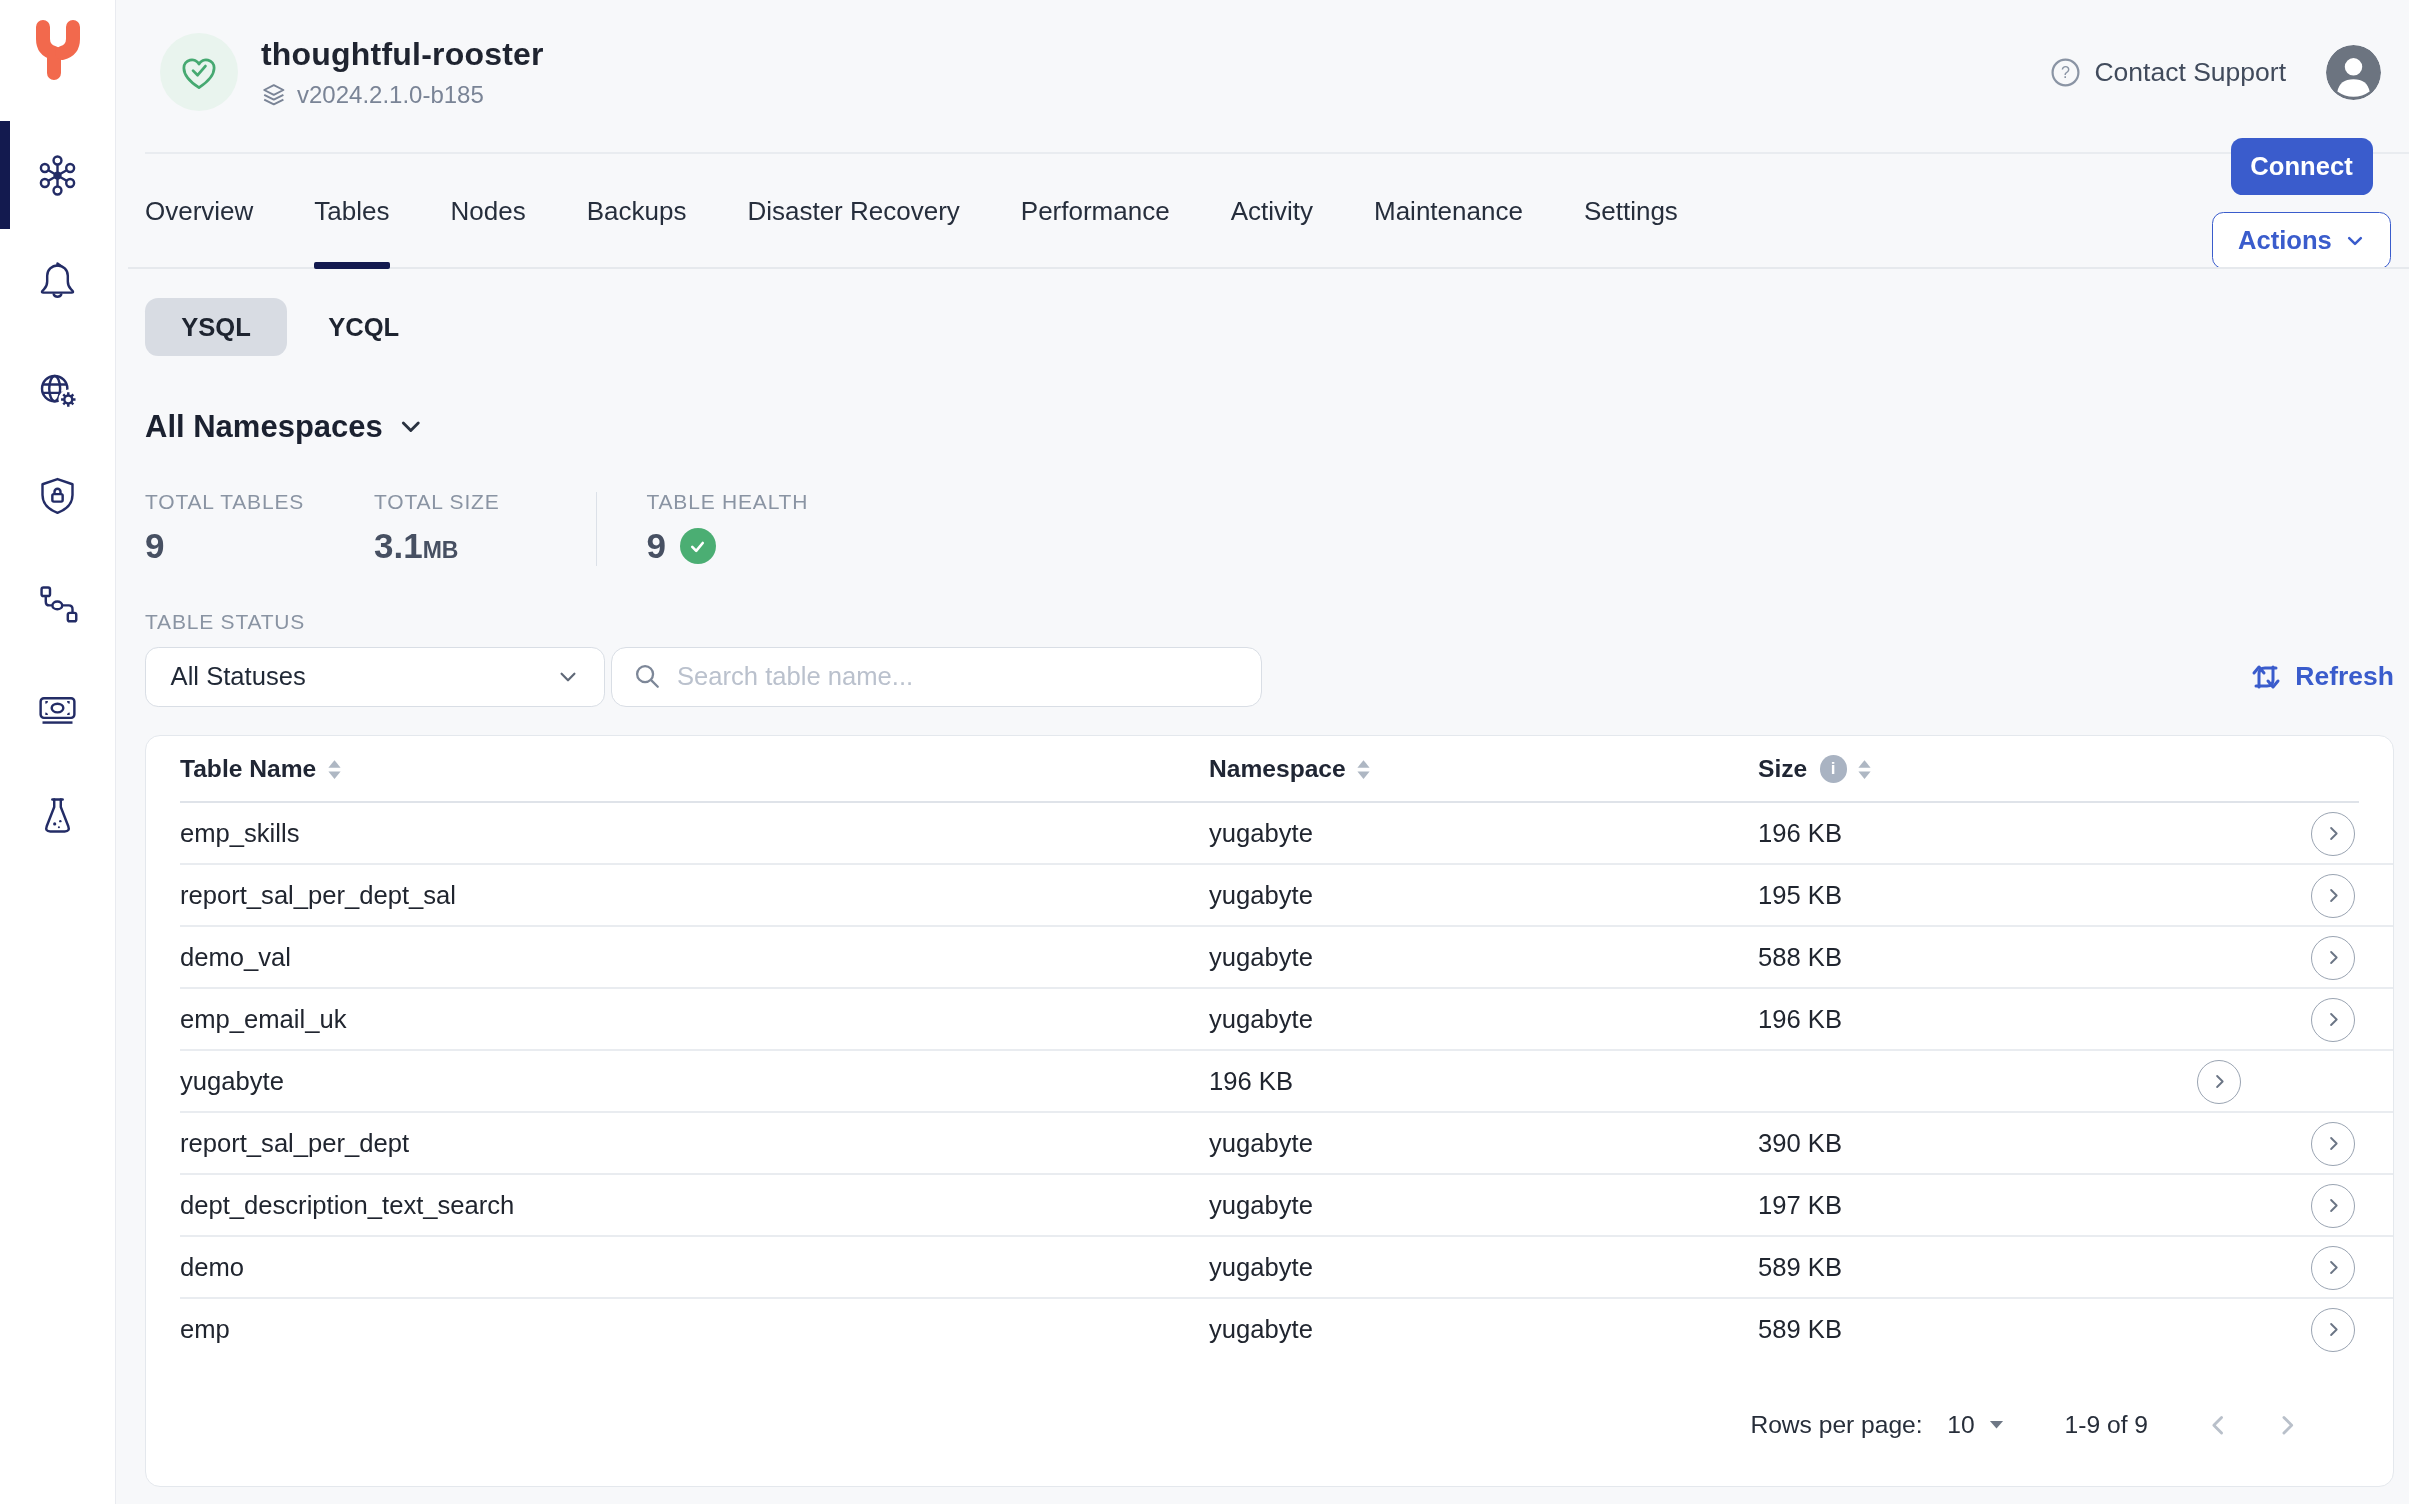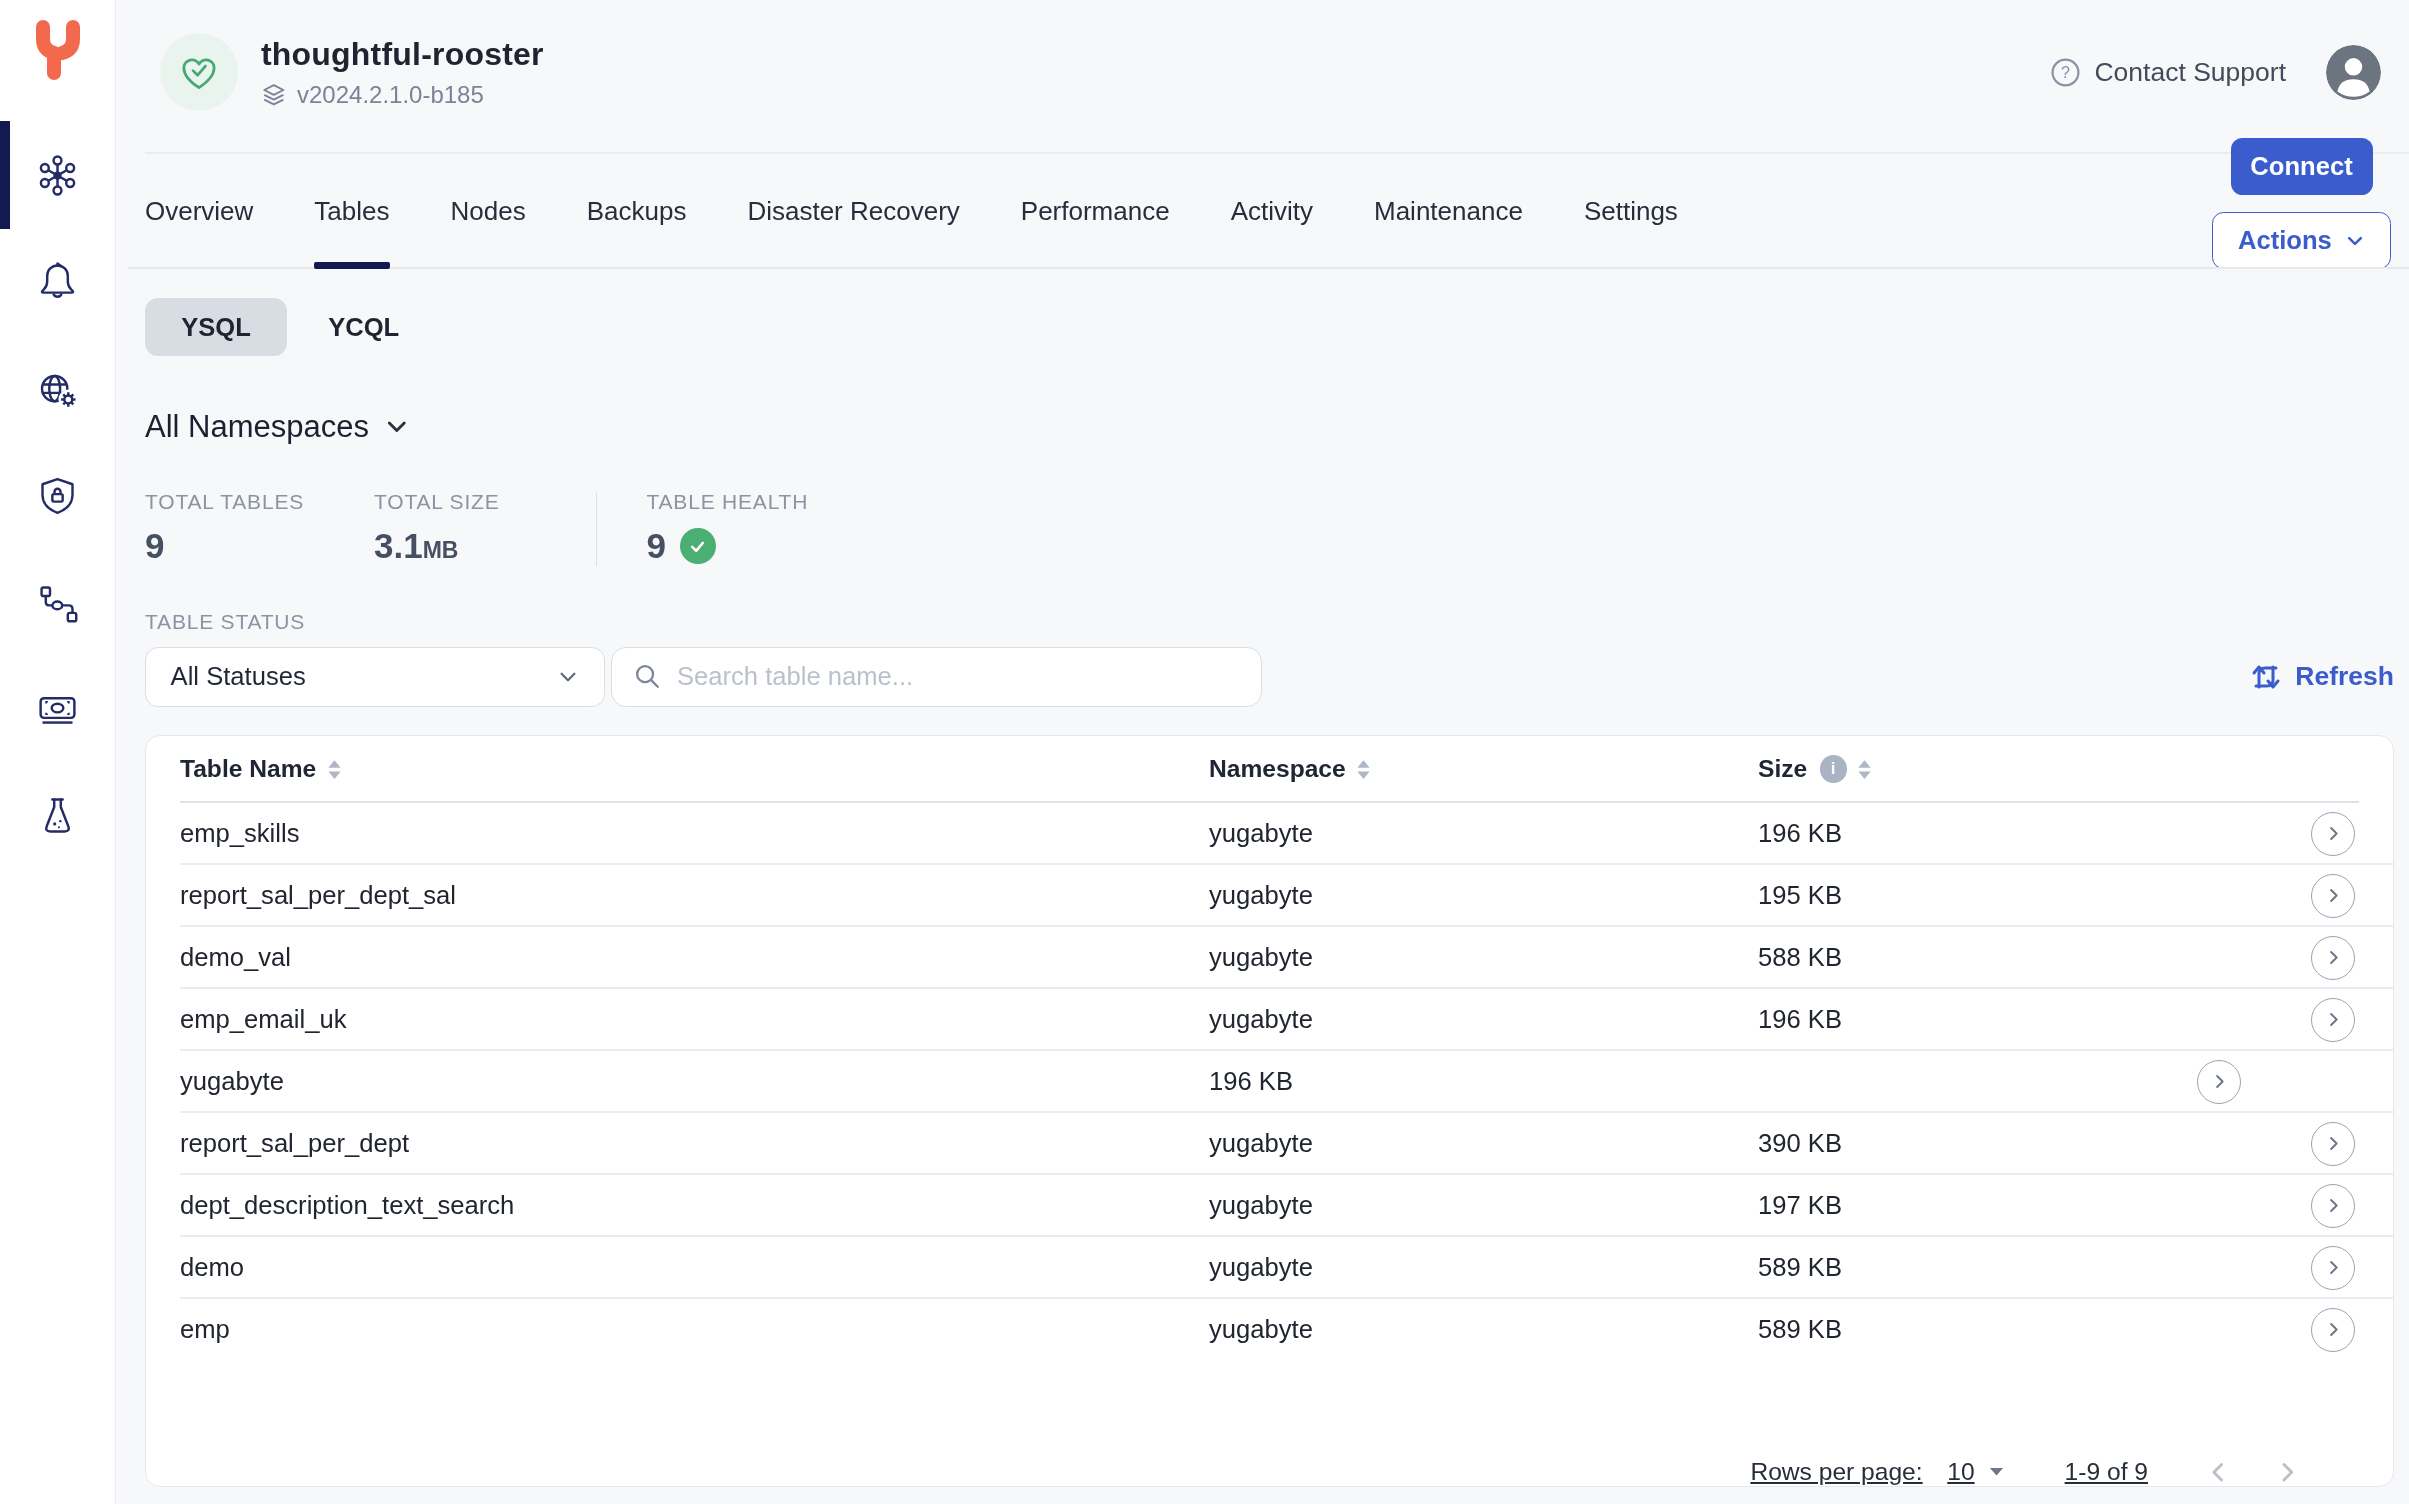--- a/index.html
+++ b/index.html
@@ -47,21 +47,21 @@
     display:flex; align-items:center; justify-content:center; gap:13.2px; }
 
   
   .content { flex:1; padding:0 15px 0 29px; }
   .api-toggle { margin-top:29px; display:flex; gap:5.7px; }
   .seg { min-width:142px; height:58px; border:none; background:transparent; border-radius:13.2px;
     font-size:25.6px; font-weight:600; color:#1E2430; font-family:inherit; cursor:pointer; }
   .seg.active { background:#D8DCE3; }
 
   .ns-row { margin-top:53px; display:flex; align-items:center; gap:15px; cursor:pointer; width:fit-content; }
-  .ns-row h2 { font-size:31px; font-weight:400; color:#1B2130; }
+  .ns-row h2 { font-size:31px; font-weight:700; color:#1B2130; }
 
   .stats { margin-top:45px; display:flex; }
   .stat-label { font-size:21px; font-weight:500; color:#8A94A3; letter-spacing:0.8px; }
   .stat-value { margin-top:12.3px; font-size:35px; font-weight:700; color:#475062; }
   .stat-unit { font-size:23px; font-weight:600; }
   .stat-1 { width:229px; }
   .stat-2 { width:196px; }
   .vdiv { width:1.9px; background:#DCE1E8; margin:1.9px 49px 0 25.6px; }
   .health-val { display:flex; align-items:center; gap:14px; }
   .health-chip { width:36px; height:36px; border-radius:50%; background:#4BAE73;
@@ -88,22 +88,22 @@
   .thead::after { content:""; position:absolute; left:34px; right:34px; bottom:0; height:1.9px; background:#DFE3E9; }
   .th { display:flex; align-items:center; gap:10.4px; }
   .info-badge { width:27.4px; height:27.4px; border-radius:50%; background:#A9B3C2; color:#fff;
     font-size:17px; font-weight:700; display:flex; align-items:center; justify-content:center; margin-left:1.9px; }
   .tr { height:62px; font-size:25.6px; color:#20252F; position:relative; cursor:pointer; }
   .tr:not(:last-child)::after { content:""; position:absolute; left:34px; right:0; bottom:0; height:1.4px; background:#E9ECF0; }
   .td-chev { justify-self:end; }
   .row-chev { width:44px; height:44px; border-radius:50%; border:1.9px solid #9AA4B2; background:transparent;
     display:flex; align-items:center; justify-content:center; cursor:pointer; }
 
-  .pagination { margin-top:auto; height:121px; display:flex; align-items:flex-end; justify-content:flex-end;
-    padding-right:93px; font-size:24.6px; color:#272E3A;text-decoration:underline; }
+  .pagination { margin-top:auto; height:121px; display:flex; align-items:center; justify-content:flex-end;
+    padding-right:93px; font-size:24.6px; color:#272E3A; }
   .rpp { display:flex; align-items:center; gap:14px; margin-left:24.6px; cursor:pointer; }
   .pag-range { margin-left:61px; }
   .pag-btn { border:none; background:none; cursor:default; display:flex; align-items:center; justify-content:center; }
   .pag-prev { margin-left:57px; }
   .pag-next { margin-left:42px; }
 
   svg { display:block; }
 </style>
 </head>
 <body>

